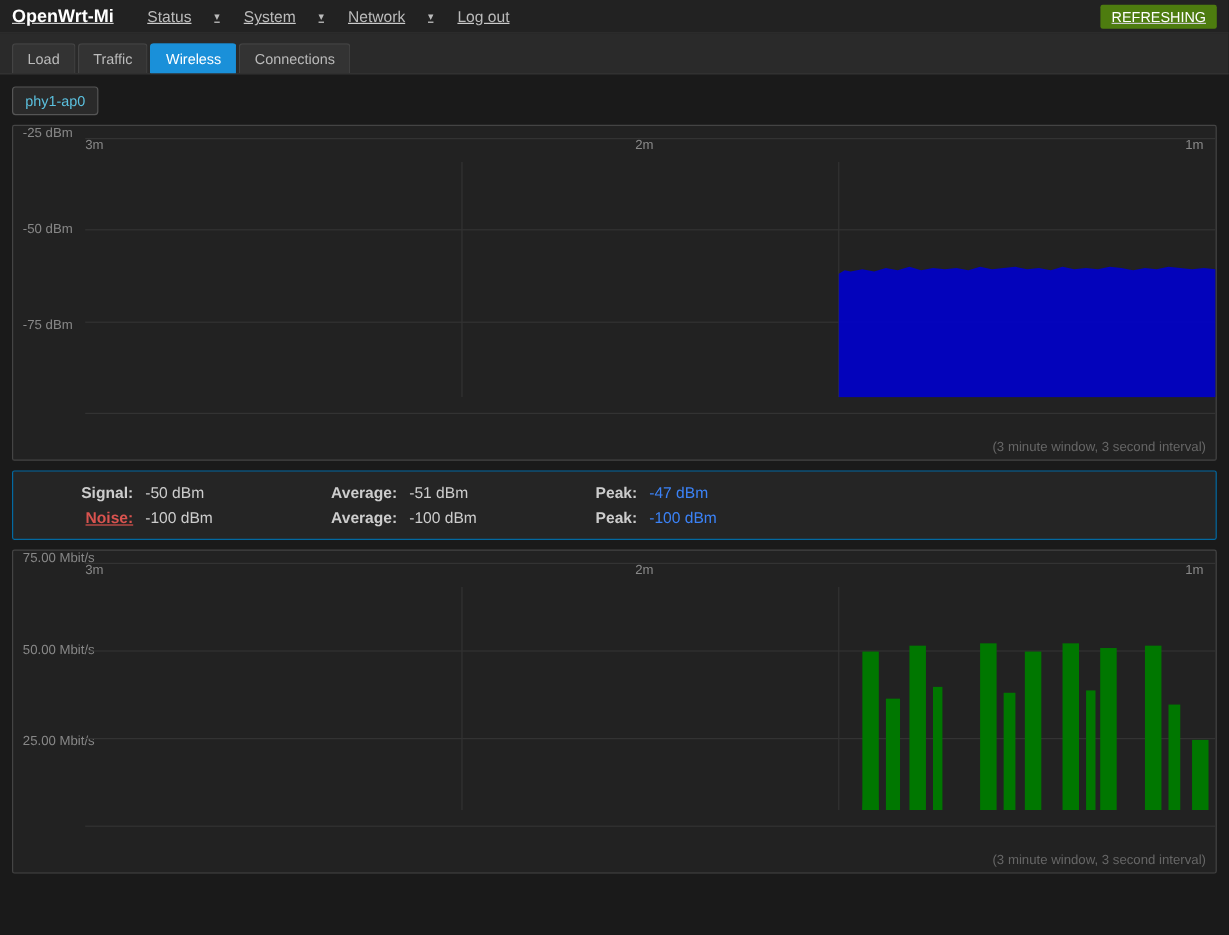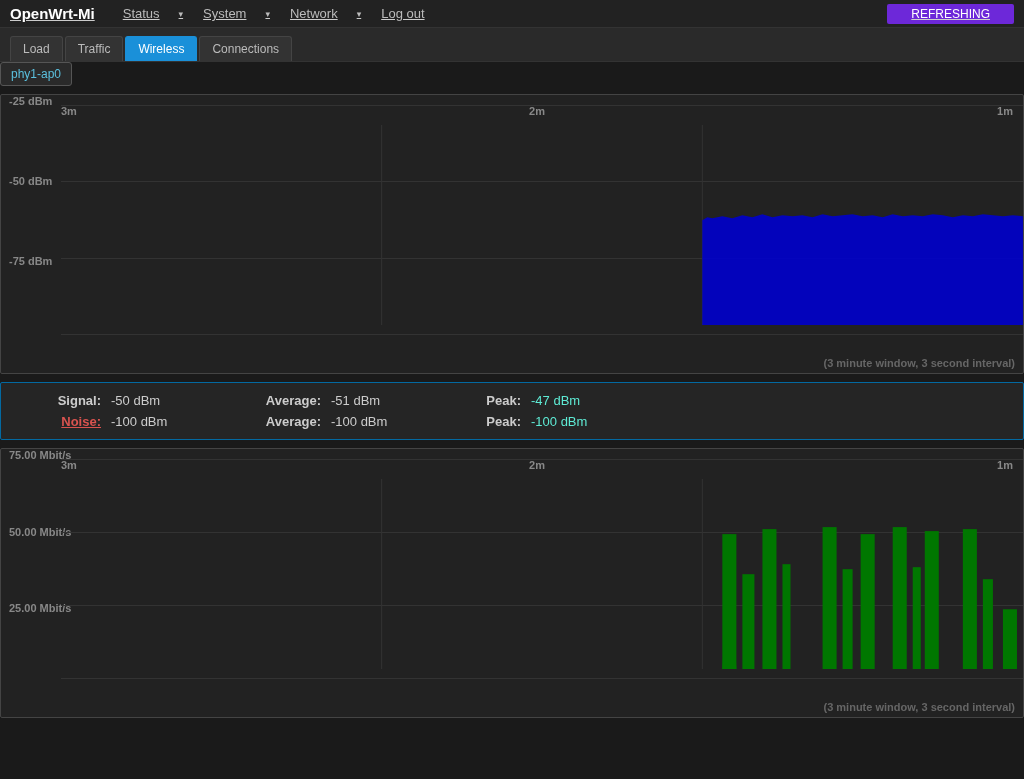--- a/index.html
+++ b/index.html
@@ -41,24 +41,24 @@
     }
     .nav-logout {
       color: #bbb;
       font-size: 13px;
       margin-right: 4px;
       padding: 4px 8px;
       cursor: pointer;
     }
     .refresh-btn {
       margin-left: auto;
-      background: #6d28d9;
+      background: #4d7c0f;
       color: #fff;
       border: none;
-      padding: 3px 24px;
+      padding: 3px 9px;
       font-size: 12px;
       cursor: pointer;
       border-radius: 2px;
     }
     
     .tab-bar {
       background: #2a2a2a;
       display: flex;
       padding: 8px 10px 0;
       border-bottom: 1px solid #333;
@@ -74,42 +74,41 @@
       color: #bbb;
       background: #333;
     }
     .tab.active {
       background: #1a90d9;
       color: #fff;
       border-color: #1a90d9;
     }
     
     .content {
-      padding: 0;
+      padding: 10px;
     }
     
     .interface-tab {
       display: inline-block;
       background: #2a2a2a;
       border: 1px solid #555;
       border-radius: 3px;
       padding: 4px 10px;
       color: #5bc0de;
       font-size: 12px;
       cursor: pointer;
       margin-bottom: 8px;
     }
     
     .chart-container {
       background: #222;
       border: 1px solid #444;
       border-radius: 2px;
       margin-bottom: 8px;
       position: relative;
-      font-weight: bold;
     }
     .chart-area {
       position: relative;
       height: 260px;
       padding: 10px 0 0 0;
     }
     
     .y-axis {
       position: absolute;
       left: 8px;
@@ -215,21 +214,21 @@
     .stats-peak-label {
       font-weight: bold;
       color: #ccc;
       width: 50px;
       text-align: right;
       margin-right: 10px;
       font-size: 13px;
       margin-left: 60px;
     }
     .stats-peak-value {
-      color: #5eead4;
+      color: #3b82f6;
       font-size: 13px;
     }
     
     .chart-area2 {
       position: relative;
       height: 250px;
       padding: 10px 0 0 0;
     }
   </style>
 </head>

